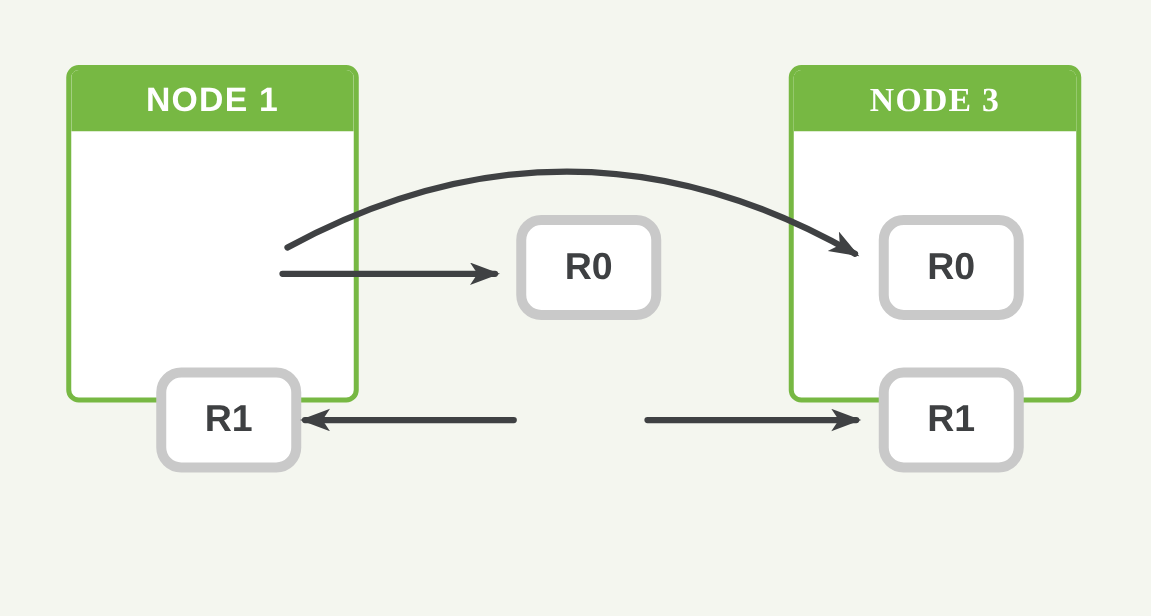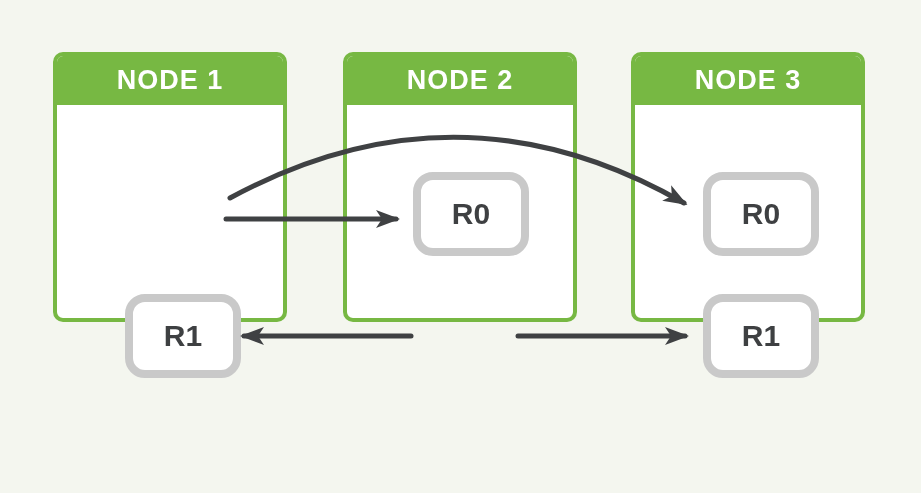--- a/index.html
+++ b/index.html
@@ -26,21 +26,21 @@
     position:absolute;
     top:52px;
     width:234px;height:270px;
     background:var(--body);
     border:4px solid var(--green);
     border-radius:10px;
     overflow:hidden;
   }
   .node-1{left:53px;}
   .node-2{left:343px;}
-  .node-3{left:631px;}
+  .node-3{left:631px;font-family:Liberation Serif, serif;}
   .node-header{
     height:49px;
     background:var(--green);
     display:flex;align-items:center;justify-content:center;
     color:var(--header-text);
     font-weight:bold;
     font-size:27px;
     letter-spacing:1px;
   }
   .shard{
@@ -84,23 +84,20 @@
 </style>
 </head>
 <body>
 
 <div class="canvas">
 
   <div class="node node-1">
     <div class="node-header">NODE 1</div>
   </div>
 
-  <div class="node node-2">
-    <div class="node-header">NODE 2</div>
-  </div>
 
   <div class="node node-3">
     <div class="node-header">NODE 3</div>
   </div>
 
   <div id="shard-r1-n1" class="shard replica">R1</div>
   <div id="shard-r0-n2" class="shard replica">R0</div>
   <div id="shard-r0-n3" class="shard replica">R0</div>
   <div id="shard-r1-n3" class="shard replica">R1</div>
 

